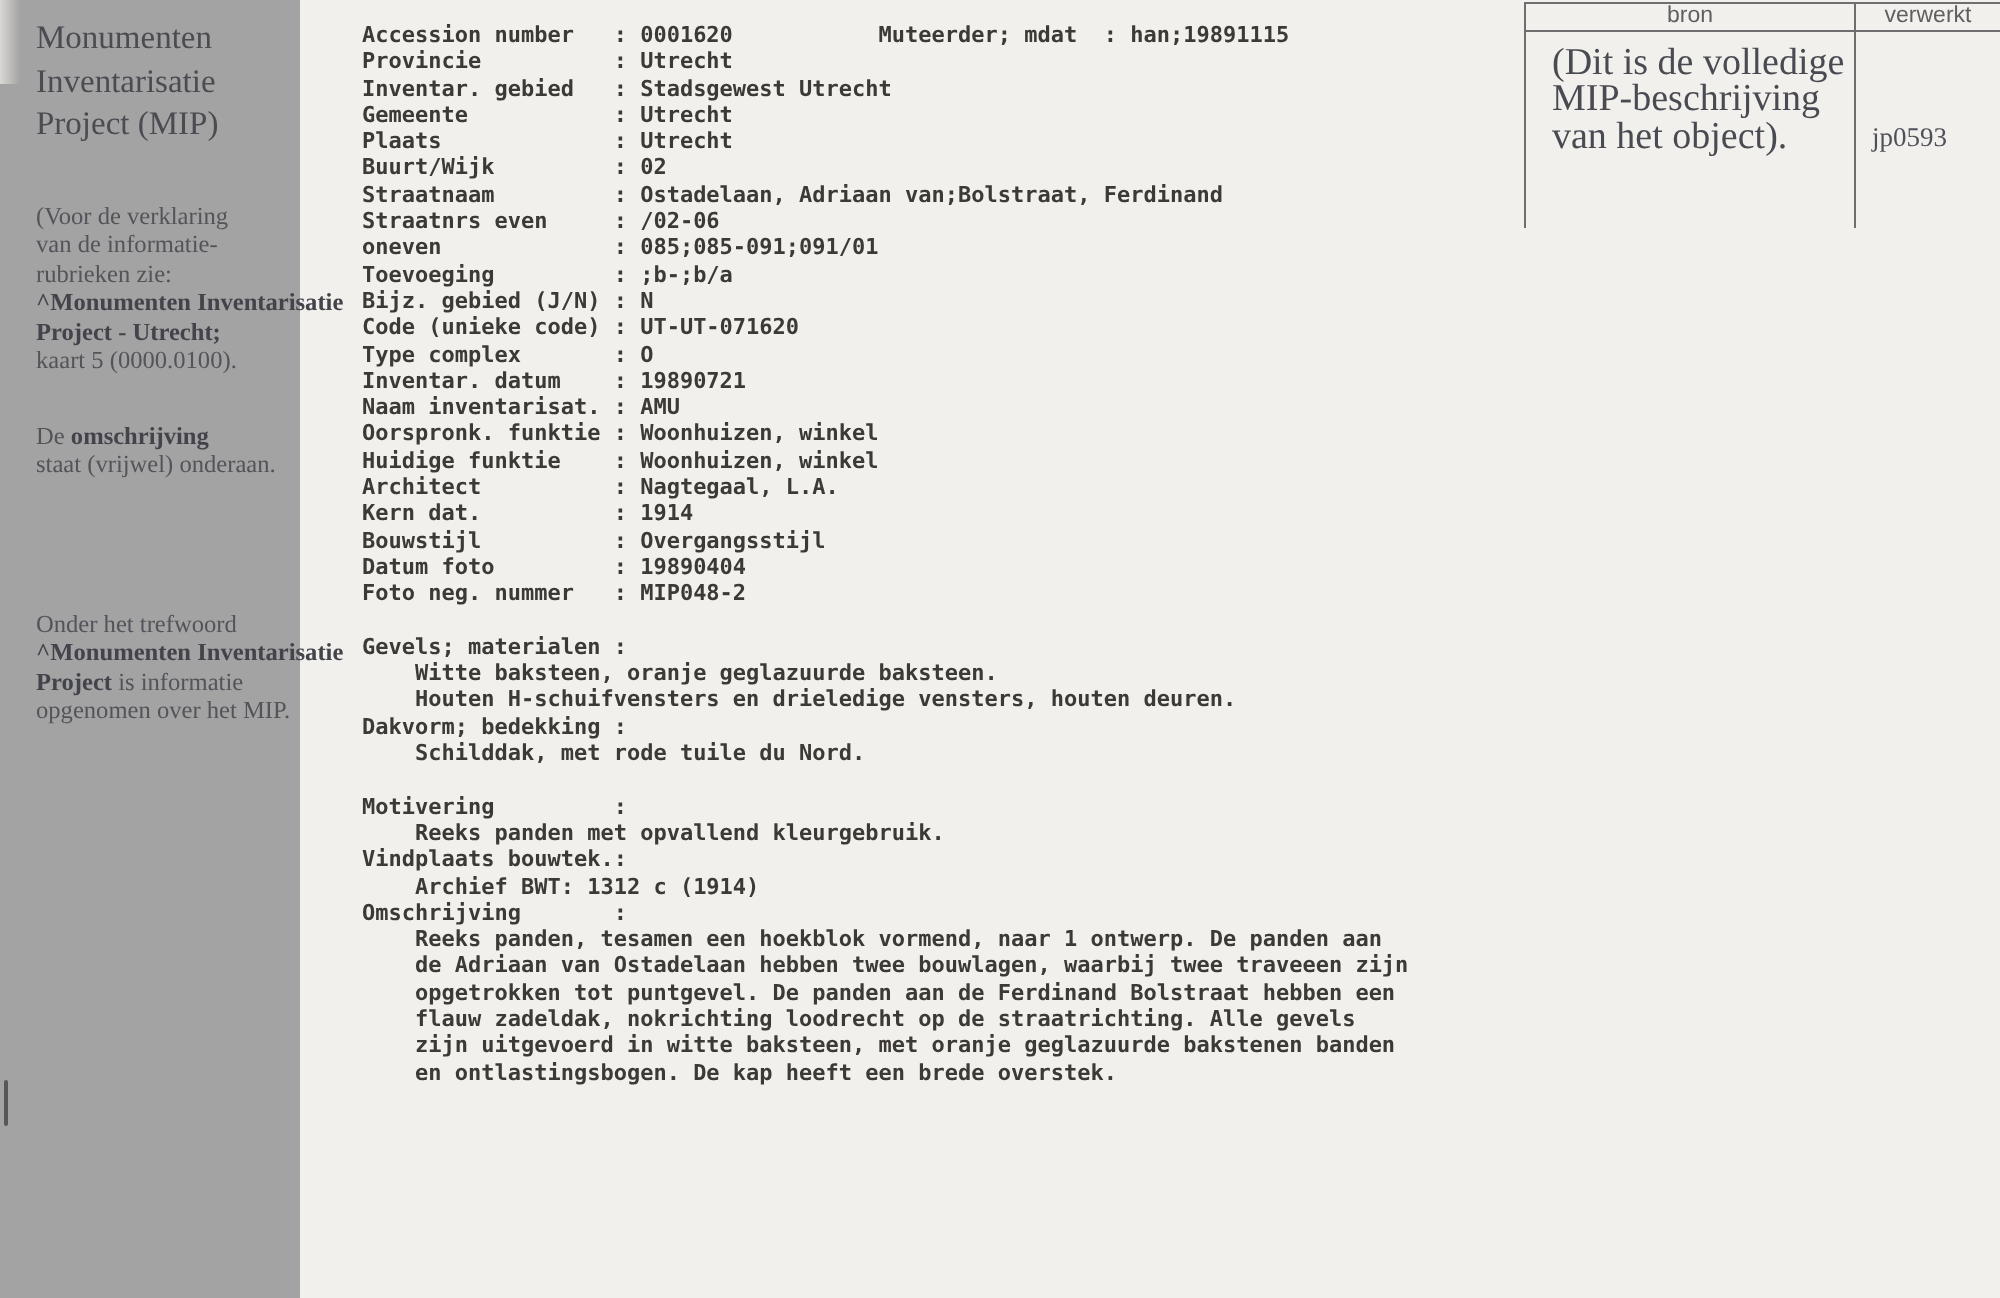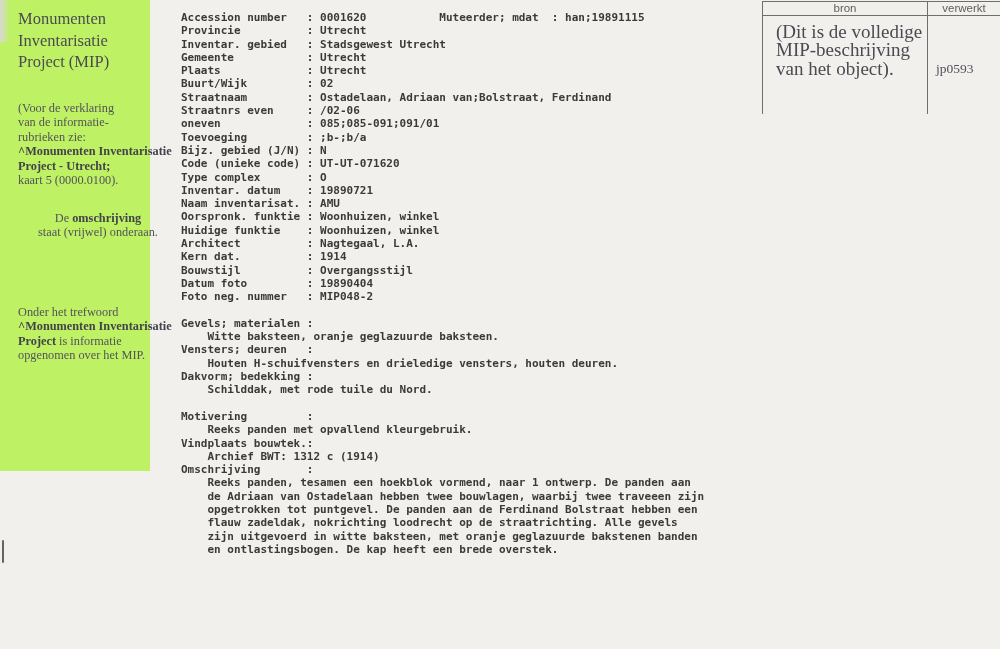--- a/index.html
+++ b/index.html
@@ -5,22 +5,22 @@
   html,body { margin:0; padding:0; }
   .page {
     position:relative;
     width:1000px; height:649px;
     background:#f1f0ec;
     overflow:hidden;
     font-family:"Liberation Serif", serif;
   }
   .sidebar {
     position:absolute; left:0; top:0;
-    width:150px; height:471px;
-    background:#bef264;
+    width:150px; height:649px;
+    background:#a3a3a3;
   }
   .edge-shadow {
     position:absolute; left:0; top:0;
     width:10px; height:42px;
     background:linear-gradient(to right, #d9d8d4, rgba(217,216,212,0));
   }
   .scratch {
     position:absolute; left:2px; top:540px;
     width:2px; height:23px;
     background:#4c4a47; border-radius:1px; opacity:.85;
@@ -31,21 +31,21 @@
     color:#4b4b52;
   }
   .note {
     position:absolute; left:18px;
     width:160px;
     font-size:12.3px; line-height:14.4px;
     color:#53535a;
   }
   .note .b { font-weight:bold; color:#43434b; }
   .note-0 { top:101px; }
-  .note-1 { top:211px;text-align:center; }
+  .note-1 { top:211px; }
   .note-2 { top:305px; }
 
   .record {
     position:absolute; left:181px; top:11px;
     font-family:"DejaVu Sans Mono", monospace;
     font-size:11px; line-height:13.3px;
     font-weight:bold;
     color:#3d3a35;
   }
   .record-line { white-space:pre; height:13.3px; }
@@ -135,21 +135,20 @@
       <div class="record-line">Oorspronk. funktie : Woonhuizen, winkel</div>
       <div class="record-line">Huidige funktie    : Woonhuizen, winkel</div>
       <div class="record-line">Architect          : Nagtegaal, L.A.</div>
       <div class="record-line">Kern dat.          : 1914</div>
       <div class="record-line">Bouwstijl          : Overgangsstijl</div>
       <div class="record-line">Datum foto         : 19890404</div>
       <div class="record-line">Foto neg. nummer   : MIP048-2</div>
       <div class="record-line">&nbsp;</div>
       <div class="record-line">Gevels; materialen :</div>
       <div class="record-line">    Witte baksteen, oranje geglazuurde baksteen.</div>
-      <div class="record-line">Vensters; deuren   :</div>
       <div class="record-line">    Houten H-schuifvensters en drieledige vensters, houten deuren.</div>
       <div class="record-line">Dakvorm; bedekking :</div>
       <div class="record-line">    Schilddak, met rode tuile du Nord.</div>
       <div class="record-line">&nbsp;</div>
       <div class="record-line">Motivering         :</div>
       <div class="record-line">    Reeks panden met opvallend kleurgebruik.</div>
       <div class="record-line">Vindplaats bouwtek.:</div>
       <div class="record-line">    Archief BWT: 1312 c (1914)</div>
       <div class="record-line">Omschrijving       :</div>
       <div class="record-line">    Reeks panden, tesamen een hoekblok vormend, naar 1 ontwerp. De panden aan</div>

